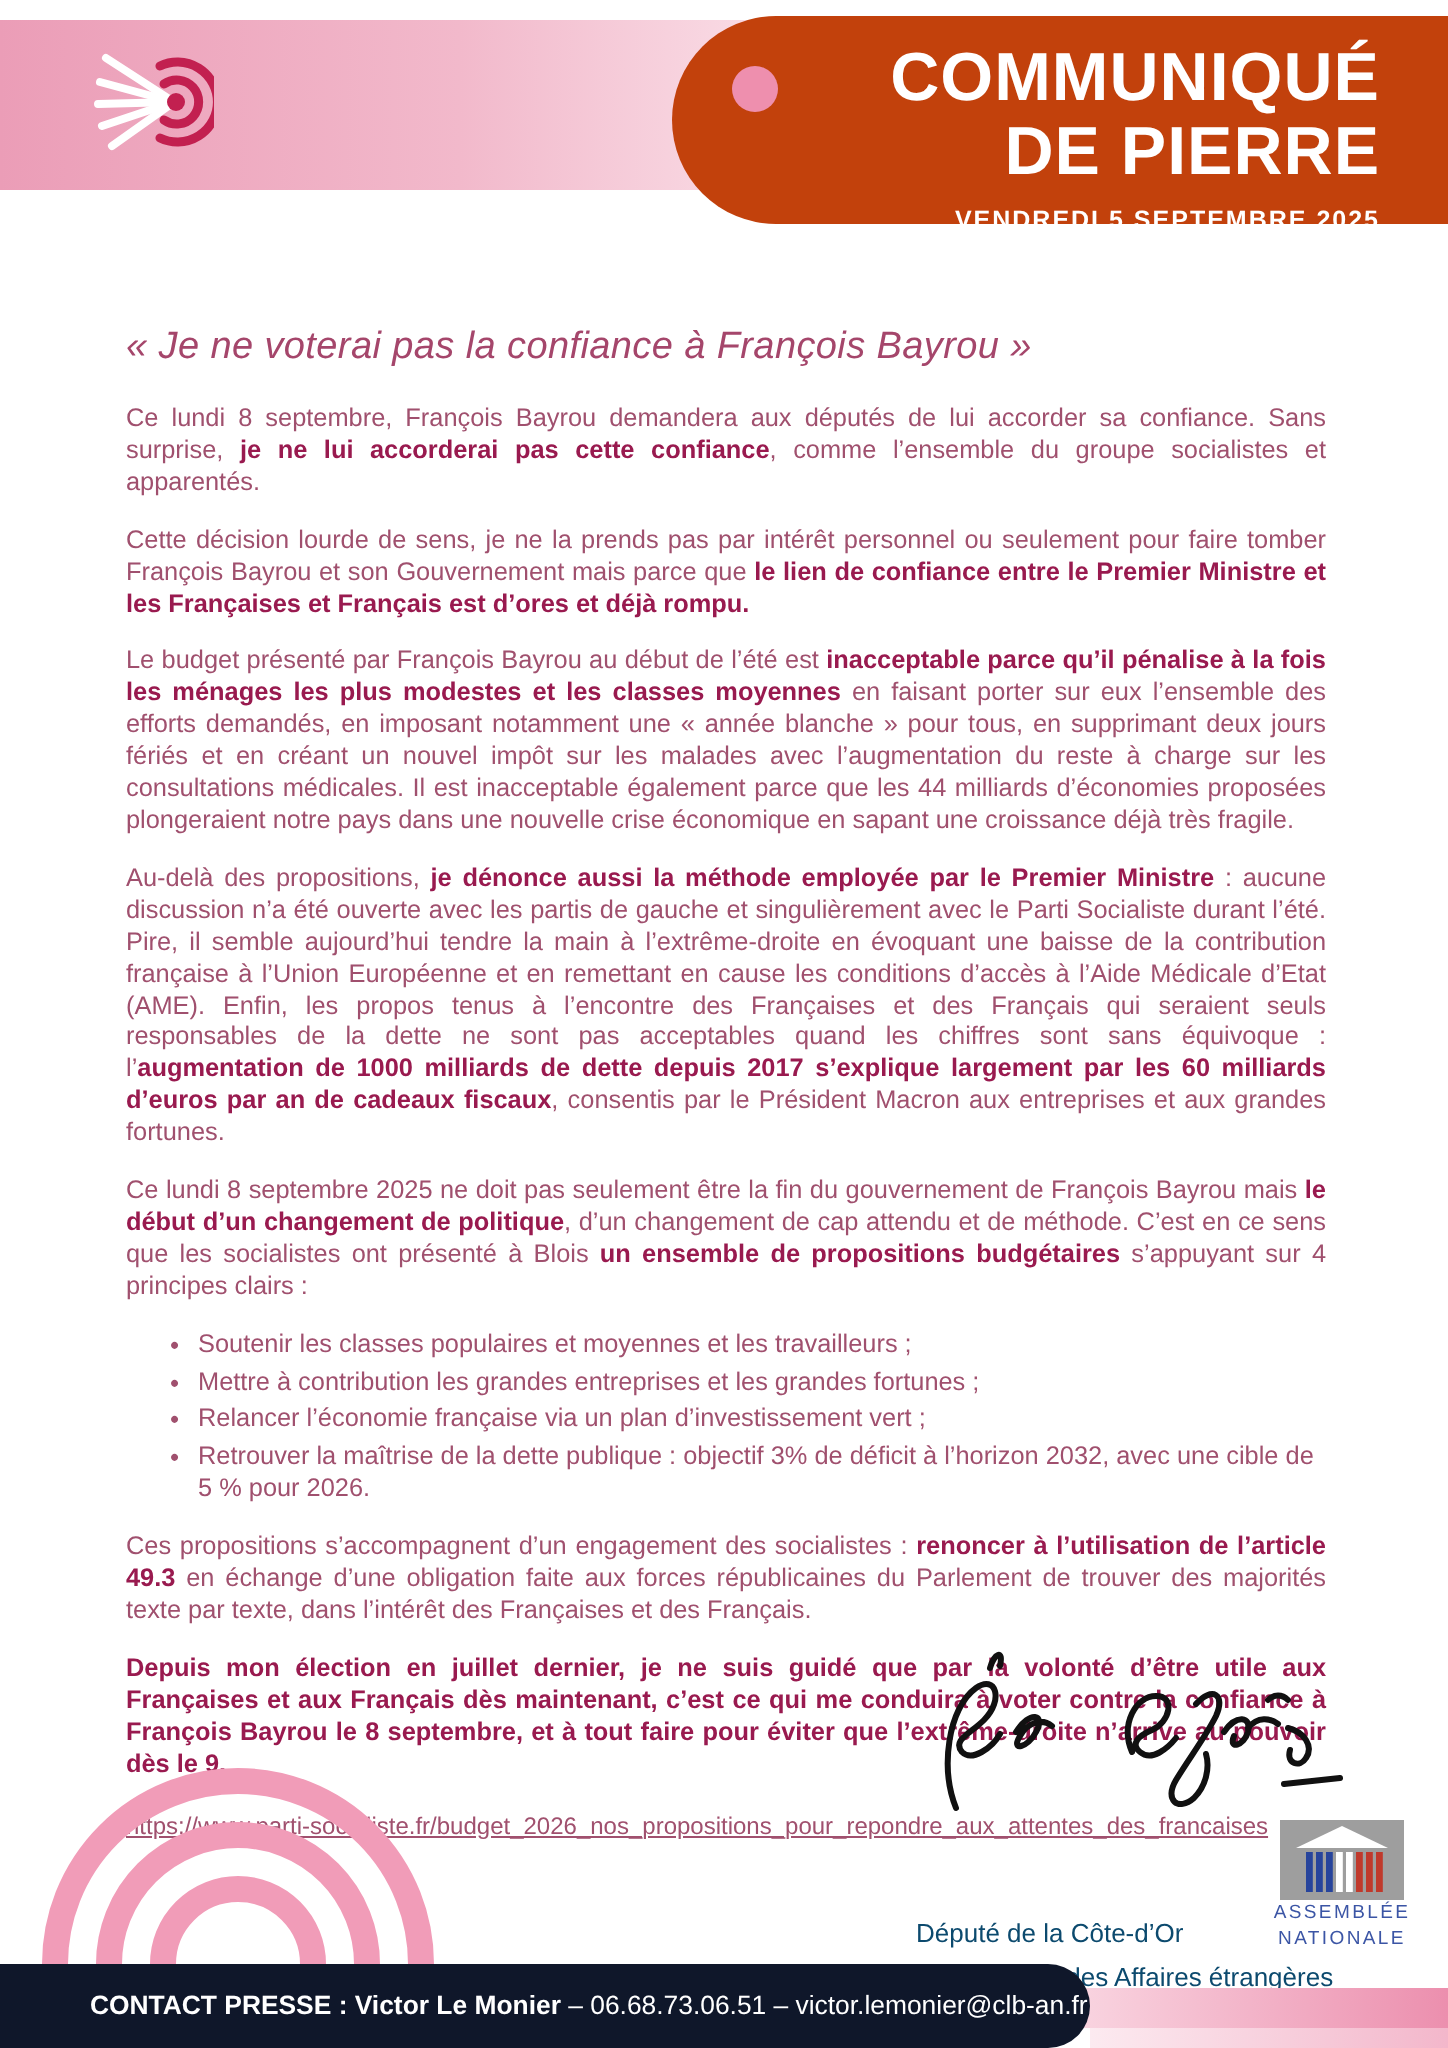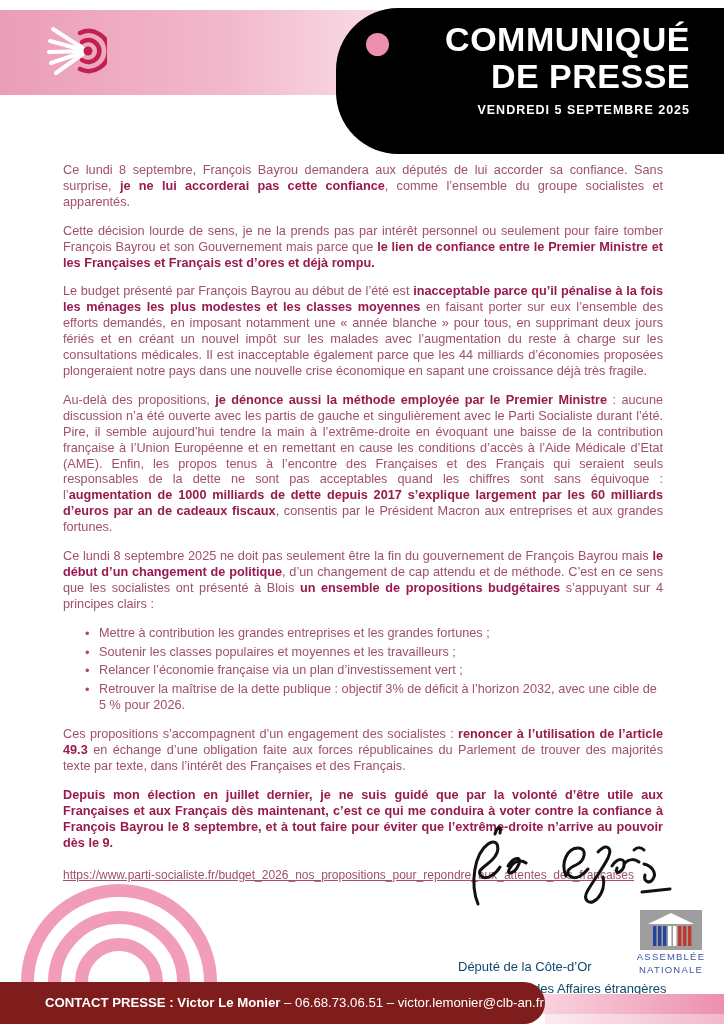--- a/index.html
+++ b/index.html
@@ -10,22 +10,22 @@
   
   .banner-left{
     position:absolute;left:0;top:10px;width:460px;height:85px;
     background:linear-gradient(90deg,#eb9db7 0%,#f2b9cb 50%,#fdeef3 100%);
   }
   .logo{position:absolute;left:47px;top:11px;width:60px;height:60px;}
   .logo-text{position:absolute;left:113px;top:13px;color:#ffffff;}
   .logo-name{font-size:16.5px;font-weight:700;line-height:19px;letter-spacing:.4px;}
   .logo-tagline{font-size:10.5px;margin-top:4px;font-weight:400;letter-spacing:.3px;}
   .banner-right{
-    position:absolute;left:336px;top:8px;width:388px;height:146px;
-    background:#000000;border-radius:62px 0 0 62px;
+    position:absolute;left:336px;top:8px;width:388px;height:104px;
+    background:#c2410c;border-radius:62px 0 0 62px;
     color:#ffffff;text-align:right;box-sizing:border-box;padding:13px 34px 0 0;
   }
   .badge-dot{position:absolute;left:30px;top:25px;width:23px;height:23px;border-radius:50%;background:#ee8fae;}
   .badge-title{font-size:34px;font-weight:800;line-height:37px;letter-spacing:.5px;}
   .badge-date{font-size:12.5px;font-weight:700;letter-spacing:1px;margin-top:8px;}
   
   .content{position:absolute;left:63px;top:163px;width:600px;color:#a0506e;}
   .doc-title{font-size:19px;font-style:italic;font-weight:500;color:#a5466b;margin:0 0 17px 0;letter-spacing:.2px;}
   .content p{font-size:12.7px;line-height:15.9px;text-align:justify;margin:0 0 13px 0;}
   .b{font-weight:700;color:#991a4f;}
@@ -45,21 +45,21 @@
   .arcs{position:absolute;left:0;top:848px;width:240px;height:134px;overflow:hidden;}
   .arc{position:absolute;box-sizing:border-box;border:13px solid #f19cb8;border-radius:50%;}
   .arc.a1{width:196px;height:196px;left:21px;top:36px;}
   .arc.a2{width:142px;height:142px;left:48px;top:63px;}
   .arc.a3{width:88px;height:88px;left:75px;top:90px;}
   .footer-band{position:absolute;left:540px;right:0;top:994px;height:20px;
     background:linear-gradient(90deg,#f9d4e0 0%,#ec8fae 100%);}
   .footer-band2{position:absolute;left:545px;right:0;top:1014px;height:10px;
     background:linear-gradient(90deg,#fceaf0 0%,#f3b7cb 100%);}
   .footer-pill{
-    position:absolute;left:0;top:982px;width:545px;height:42px;background:#7f1d1d;
+    position:absolute;left:0;top:982px;width:545px;height:42px;background:#0f172a;
     border-radius:0 21px 21px 0;color:#ffffff;font-size:13.2px;line-height:42px;
     padding-left:45px;box-sizing:border-box;white-space:nowrap;
   }
   .footer-pill .fb{font-weight:700;}
 </style>
 </head>
 <body>
 
 <div class="page">
 
@@ -76,35 +76,36 @@
         <path d="M33,12 A20,20 0 1 1 33,48"></path>
         <path d="M35,21 A11,11 0 1 1 35,39"></path>
       </g>
       <circle cx="41" cy="30" r="4.5" fill="#c22050"></circle>
     </svg>
   </div>
 
   <div class="banner-right">
     <span class="badge-dot"></span>
     <div class="badge-title">COMMUNIQUÉ</div>
-    <div class="badge-title">DE PRESSE</div>
+    <div class="badge-title">DE PIERRE</div>
     <div class="badge-date">VENDREDI 5 SEPTEMBRE 2025</div>
   </div>
 
   <div class="content">
+    <h1 class="doc-title">« Je ne voterai pas la confiance à François Bayrou »</h1>
 
     <p><span>Ce lundi 8 septembre, François Bayrou demandera aux députés de lui accorder sa confiance. Sans surprise, </span><span class="b">je ne lui accorderai pas cette confiance</span><span>, comme l’ensemble du groupe socialistes et apparentés.</span></p>
     <p><span>Cette décision lourde de sens, je ne la prends pas par intérêt personnel ou seulement pour faire tomber François Bayrou et son Gouvernement mais parce que </span><span class="b">le lien de confiance entre le Premier Ministre et les Françaises et Français est d’ores et déjà rompu.</span></p>
     <p><span>Le budget présenté par François Bayrou au début de l’été est </span><span class="b">inacceptable parce qu’il pénalise à la fois les ménages les plus modestes et les classes moyennes</span><span> en faisant porter sur eux l’ensemble des efforts demandés, en imposant notamment une « année blanche » pour tous, en supprimant deux jours fériés et en créant un nouvel impôt sur les malades avec l’augmentation du reste à charge sur les consultations médicales. Il est inacceptable également parce que les 44 milliards d’économies proposées plongeraient notre pays dans une nouvelle crise économique en sapant une croissance déjà très fragile.</span></p>
     <p><span>Au-delà des propositions, </span><span class="b">je dénonce aussi la méthode employée par le Premier Ministre</span><span> : aucune discussion n’a été ouverte avec les partis de gauche et singulièrement avec le Parti Socialiste durant l’été. Pire, il semble aujourd’hui tendre la main à l’extrême-droite en évoquant une baisse de la contribution française à l’Union Européenne et en remettant en cause les conditions d’accès à l’Aide Médicale d’Etat (AME). Enfin, les propos tenus à l’encontre des Françaises et des Français qui seraient seuls responsables de la dette ne sont pas acceptables quand les chiffres sont sans équivoque : l’</span><span class="b">augmentation de 1000 milliards de dette depuis 2017 s’explique largement par les 60 milliards d’euros par an de cadeaux fiscaux</span><span>, consentis par le Président Macron aux entreprises et aux grandes fortunes.</span></p>
     <p><span>Ce lundi 8 septembre 2025 ne doit pas seulement être la fin du gouvernement de François Bayrou mais </span><span class="b">le début d’un changement de politique</span><span>, d’un changement de cap attendu et de méthode. C’est en ce sens que les socialistes ont présenté à Blois </span><span class="b">un ensemble de propositions budgétaires</span><span> s’appuyant sur 4 principes clairs :</span></p>
 
     <ul class="points">
+      <li>Soutenir les classes populaires et moyennes et les travailleurs ;</li>
       <li>Mettre à contribution les grandes entreprises et les grandes fortunes ;</li>
-      <li>Soutenir les classes populaires et moyennes et les travailleurs ;</li>
       <li>Relancer l’économie française via un plan d’investissement vert ;</li>
       <li>Retrouver la maîtrise de la dette publique : objectif 3% de déficit à l’horizon 2032, avec une cible de 5 % pour 2026.</li>
     </ul>
 
     <p><span>Ces propositions s’accompagnent d’un engagement des socialistes : </span><span class="b">renoncer à l’utilisation de l’article 49.3</span><span> en échange d’une obligation faite aux forces républicaines du Parlement de trouver des majorités texte par texte, dans l’intérêt des Françaises et des Français.</span></p>
     <p><span class="b">Depuis mon élection en juillet dernier, je ne suis guidé que par la volonté d’être utile aux Françaises et aux Français dès maintenant, c’est ce qui me conduira à voter contre la confiance à François Bayrou le 8 septembre, et à tout faire pour éviter que l’extrême-droite n’arrive au pouvoir dès le 9.</span></p>
 
     <a class="footnote-link">https://www.parti-socialiste.fr/budget_2026_nos_propositions_pour_repondre_aux_attentes_des_francaises</a>
   </div>
 

